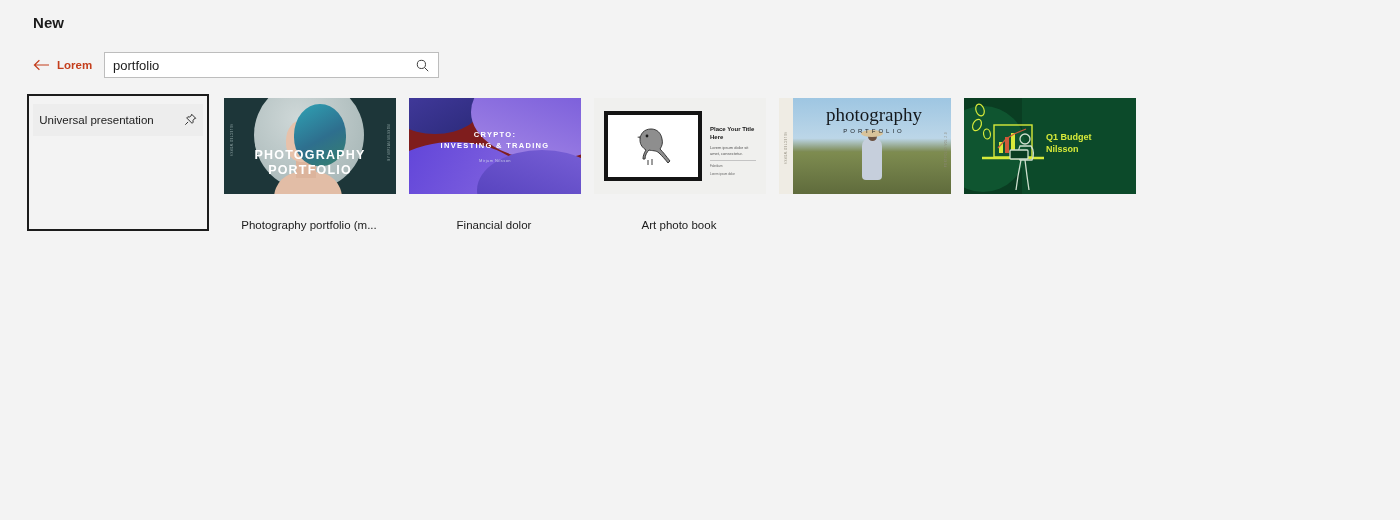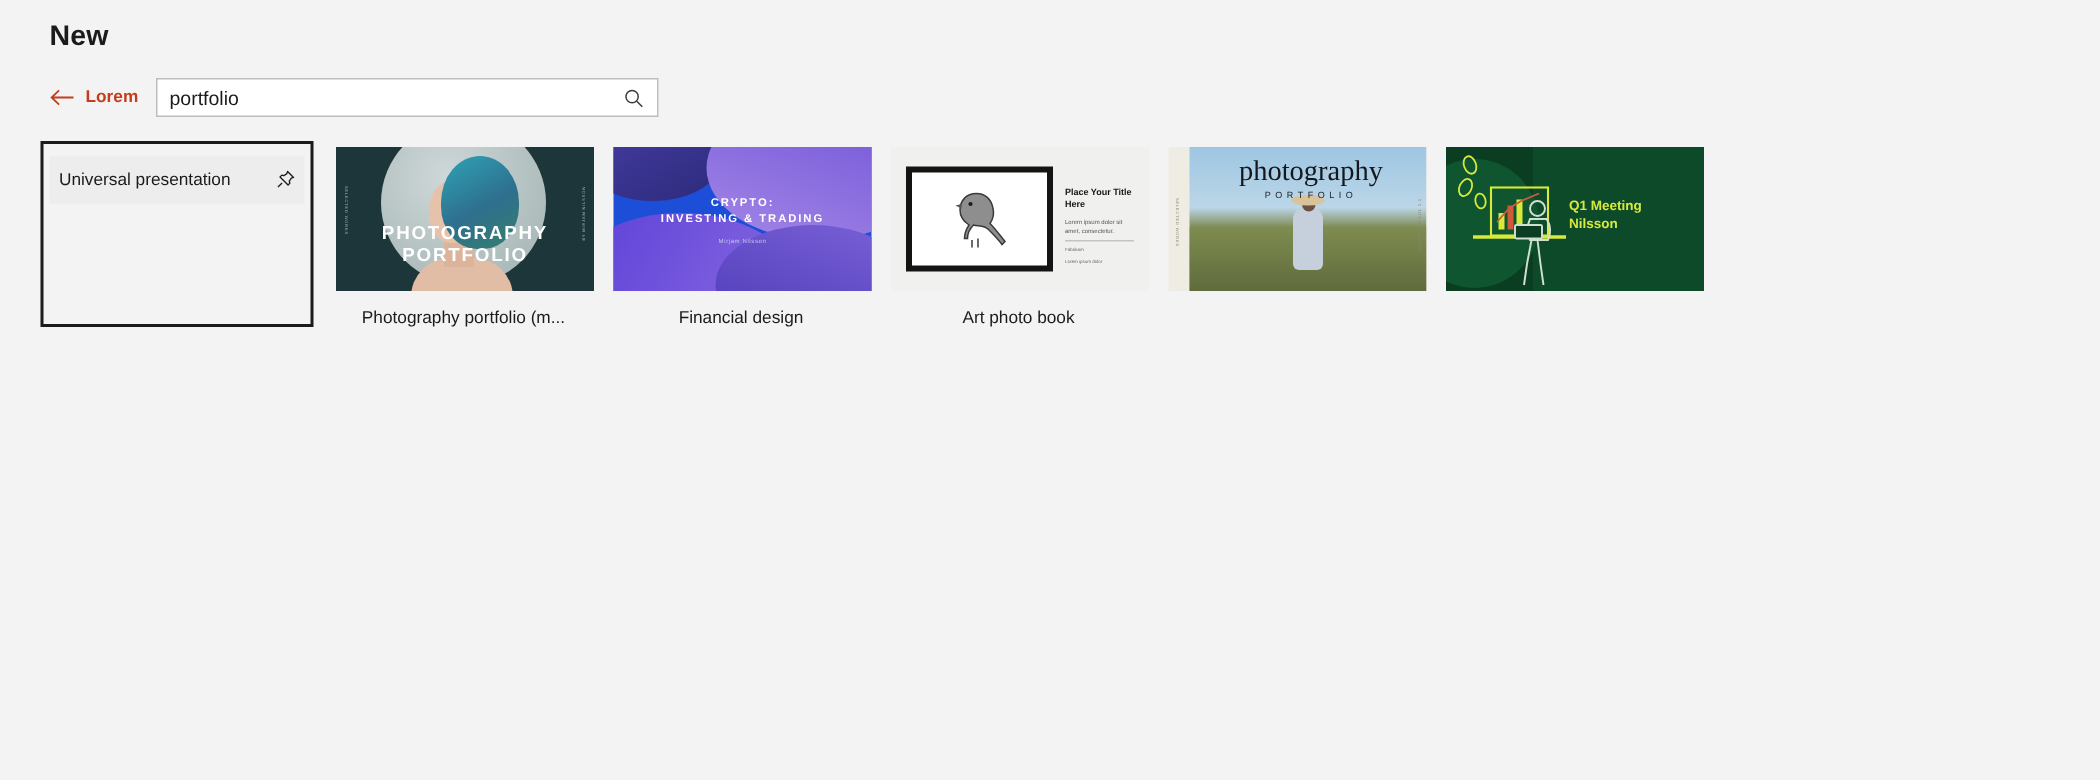--- a/index.html
+++ b/index.html
@@ -3,21 +3,21 @@
 <meta charset="utf-8">
 <style>
   html,body{margin:0;padding:0;}
   body{
     width:1400px;height:520px;background:#f3f3f3;
     font-family:"Liberation Sans",sans-serif;
     color:#1b1b1b;overflow:hidden;
   }
   .page-title{
     position:absolute;left:33px;top:14px;
-    font-size:19px;font-weight:700;color:#1b1b1b;letter-spacing:.1px;
+    font-size:15px;font-weight:700;color:#1b1b1b;letter-spacing:.1px;
   }
   .toolbar{position:absolute;left:33px;top:52px;display:flex;align-items:center;}
   .back-link{
     display:flex;align-items:center;gap:7px;
     color:#c43e1c;font-size:11.5px;font-weight:700;cursor:pointer;
     width:60px;
   }
   .back-arrow{display:block;width:17px;height:12px;}
   .search-wrap{
     position:relative;margin-left:11px;width:335px;height:26px;
@@ -39,21 +39,21 @@
   .card.selected{
     width:182px;border:2px solid #1b1b1b;background:#f3f3f3;
     margin-left:-6px;margin-top:-4px;padding:4px 4px 0 4px;box-sizing:border-box;
   }
   .thumb{
     width:172px;height:96px;position:relative;overflow:hidden;
     background:#fff;
   }
   .caption{
     text-align:center;font-size:11.5px;color:#1b1b1b;
-    padding-top:12px;white-space:nowrap;overflow:hidden;
+    padding-top:25px;white-space:nowrap;overflow:hidden;
   }
   .card.selected .caption{
     display:flex;align-items:center;justify-content:center;gap:30px;
     background:#ededed;padding:9px 0 10px 0;margin-top:4px;
   }
   .pin-icon{display:block;width:13px;height:13px;flex:none;}
 
   
   .t1-lower{position:absolute;left:0;bottom:0;width:100%;height:36px;background:#dfe6f2;}
   .t1-blueleft{position:absolute;left:0;bottom:0;width:20px;height:36px;background:#1a6bef;}
@@ -77,21 +77,21 @@
   .t2-neck{position:absolute;left:72px;top:58px;width:20px;height:22px;background:#dcb49c;}
   .t2-shoulder{position:absolute;left:50px;top:74px;width:68px;height:26px;border-radius:30px 30px 0 0;background:#e2bda6;}
   .t2-title{position:absolute;left:0;right:0;top:50px;text-align:center;color:#fff;
     font-size:12.5px;font-weight:700;letter-spacing:1.2px;line-height:15px;}
   .t2-side{position:absolute;top:26px;font-size:2.6px;letter-spacing:.6px;color:#9fb3b3;
     writing-mode:vertical-rl;}
   .t2-side.l{left:5px;}
   .t2-side.r{right:5px;transform:rotate(180deg);}
 
   
-  .t3{background:#1d4ed8;}
+  .t3{background:#7f1d1d;}
   .t3-w1{position:absolute;left:-30px;top:44px;width:150px;height:90px;border-radius:50%;
     background:linear-gradient(120deg,#5b3fd8,#8a6ce0);}
   .t3-w2{position:absolute;right:-40px;top:-34px;width:150px;height:96px;border-radius:50%;
     background:linear-gradient(200deg,#6b4fd6,#a487e6);}
   .t3-w3{position:absolute;right:-26px;bottom:-36px;width:130px;height:80px;border-radius:50%;
     background:linear-gradient(20deg,#4b39b5,#7a61d8);}
   .t3-w4{position:absolute;left:-22px;top:-26px;width:96px;height:62px;border-radius:50%;
     background:linear-gradient(330deg,#2b2a7a,#4a3fa8);}
   .t3-title{position:absolute;left:0;right:0;top:31px;text-align:center;color:#fff;
     font-size:7.5px;font-weight:700;letter-spacing:1.3px;line-height:11px;}
@@ -190,21 +190,21 @@
       <div class="t3-w4"></div>
       <div class="t3-w2"></div>
       <div class="t3-w1"></div>
       <div class="t3-w3"></div>
       <div class="t3-title">
         <div>CRYPTO:</div>
         <div>INVESTING &amp; TRADING</div>
       </div>
       <div class="t3-sub">Mirjam Nilsson</div>
     </div>
-    <div class="caption">Financial design</div>
+    <div class="caption">Financial dolor</div>
   </div>
 
   <div class="card">
     <div class="thumb t4">
       <div class="t4-frame">
         <div class="t4-mat">
           <svg class="t4-bird" width="44" height="46" viewBox="0 0 44 46">
             <path d="M20 6 C13 6 9 11 9 17 C9 22 12 25 15 27 C13 30 12 33 12 36 L14 36 C14 32 16 29 18 27
                      C21 28 25 27 28 30 C31 33 34 36 37 40 L39 38 C35 33 32 29 29 26 C31 23 32 20 31 16
                      C30 10 26 6 20 6 Z" fill="#8e8e8e" stroke="#3a3a3a" stroke-width="1"></path>
@@ -253,19 +253,19 @@
         <rect x="37" y="39" width="4" height="16" fill="#cf5a3a"></rect>
         <rect x="43" y="35" width="4" height="20" fill="#d7ea3a"></rect>
         <path d="M30 50 L38 41 L46 36 L58 31" fill="none" stroke="#cf5a3a" stroke-width="1.2"></path>
         <line x1="14" y1="60" x2="76" y2="60" stroke="#d7ea3a" stroke-width="2.4"></line>
         <circle cx="57" cy="41" r="5" fill="none" stroke="#cfe0cf" stroke-width="1.3"></circle>
         <path d="M52 48 C50 52 50 58 52 62 L64 62 C66 58 66 52 63 48 Z" fill="none" stroke="#cfe0cf" stroke-width="1.3"></path>
         <rect x="42" y="52" width="18" height="9" rx="1" fill="#0a3d22" stroke="#cfe0cf" stroke-width="1.3"></rect>
         <path d="M53 62 L50 78 L48 92 M57 62 L59 78 L61 92" fill="none" stroke="#cfe0cf" stroke-width="1.3"></path>
       </svg>
       <div class="t6-title">
-        <div>Q1 Meeting</div>
+        <div>Q1 Budget</div>
         <div>Nilsson</div>
       </div>
     </div>
   </div>
 
 </div>
 
 </body></html>

